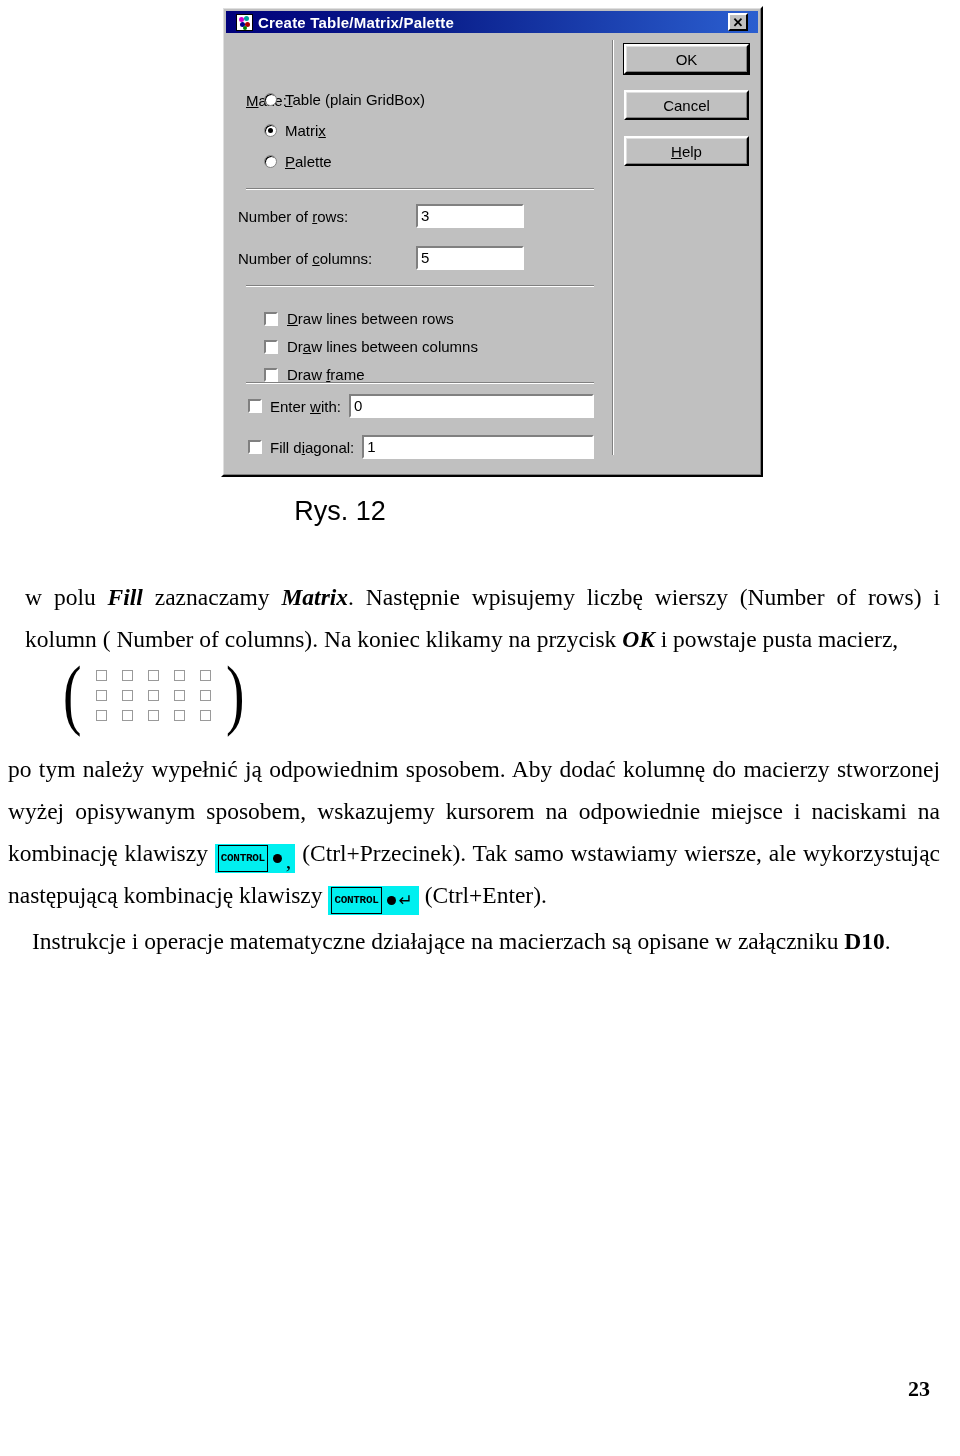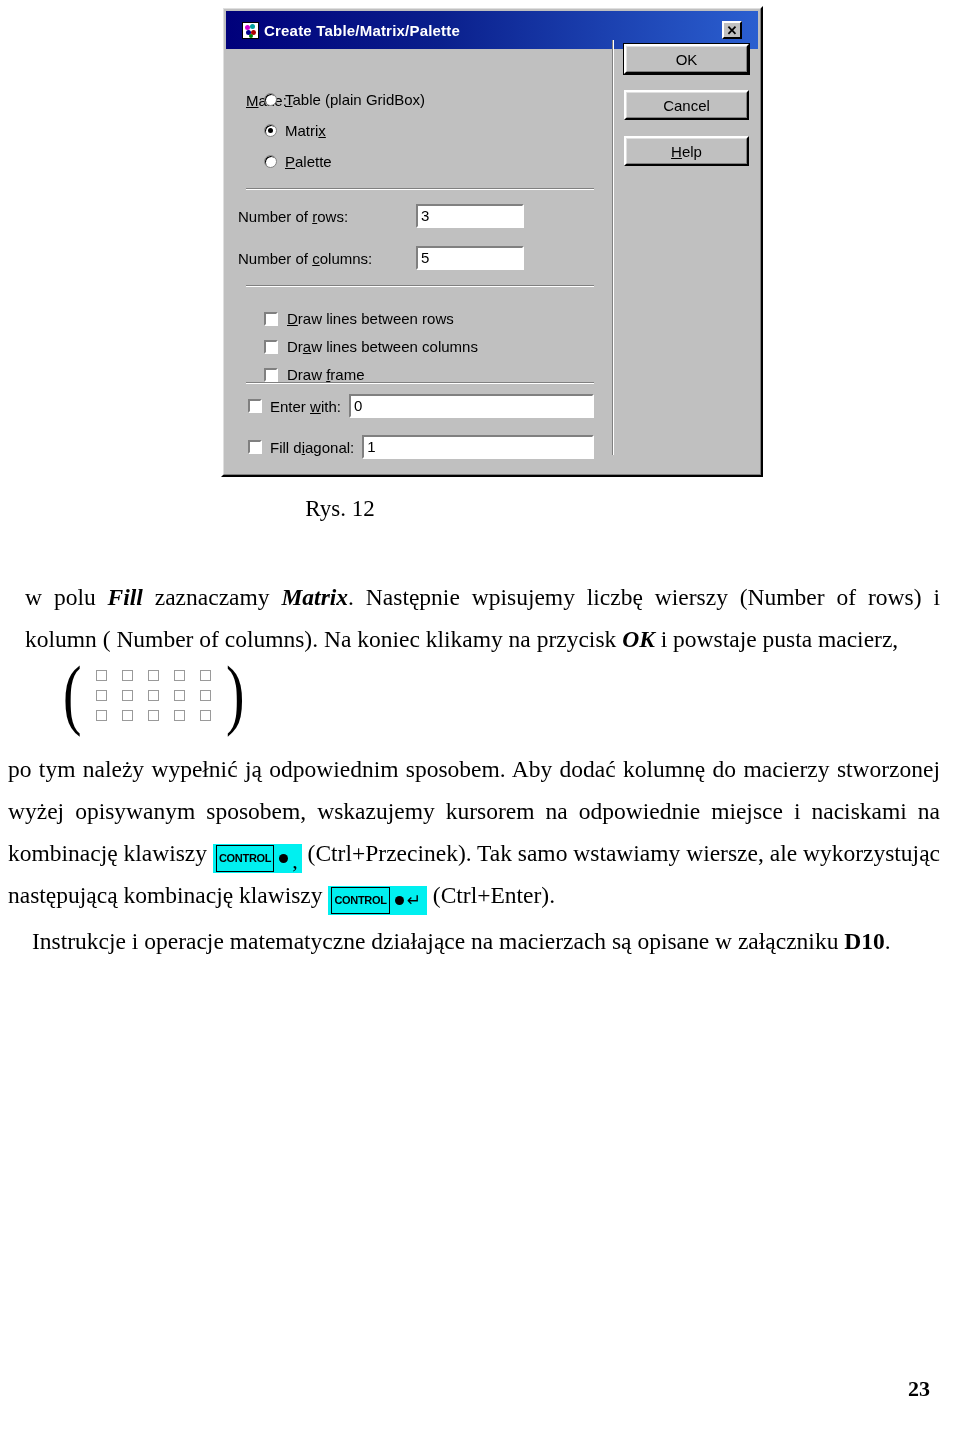--- a/index.html
+++ b/index.html
@@ -37,25 +37,25 @@
     border-top: 1px solid #dfdfdf;
     border-left: 1px solid #dfdfdf;
     border-right: 1px solid #808080;
     border-bottom: 1px solid #808080;
   }
   .titlebar {
     position: absolute;
     left: 3px;
     top: 3px;
     right: 3px;
-    height: 38px;
+    height: 22px;
     background: linear-gradient(to right, #00007b 0%, #0a1f8c 40%, #2b5fd0 100%);
     display: flex;
     align-items: center;
-    padding: 0 16px;
+    padding: 0 10px;
     box-sizing: border-box;
     justify-content: space-between;
   }
   .title-icon {
     width: 17px;
     height: 17px;
     background: #ffffff;
     border: 1px solid #000;
     box-sizing: border-box;
     margin-right: 5px;
@@ -250,22 +250,22 @@
     pointer-events: none;
   }
   .btn.default { outline: 1px solid #000000; outline-offset: 0px; }
 
   .caption {
     position: absolute;
     left: 0;
     top: 496px;
     width: 680px;
     text-align: center;
-    font-family: Liberation Serif, serif;
-    font-size: 23px;
+    font-family: Liberation Sans, sans-serif;
+    font-size: 27px;
     color: #000;
   }
 
   .para {
     position: absolute;
     font-family: "Liberation Serif", serif;
     font-size: 23.5px;
     line-height: 42px;
     color: #000;
     text-align: justify;
@@ -318,21 +318,21 @@
     display: inline-block;
     background: #00f0f0;
     padding: 1px 4px 1px 3px;
     vertical-align: -3px;
     white-space: nowrap;
     line-height: 1;
   }
   .keycap {
     display: inline-block;
     border: 1.5px solid #000;
-    font-family: Liberation Sans, sans-serif;
+    font-family: Liberation Mono, monospace;
     font-size: 11px;
     font-weight: bold;
     letter-spacing: -0.3px;
     padding: 7px 2px;
     line-height: 11px;
     vertical-align: middle;
     background: #00f0f0;
     color: #000;
   }
   .keydot {

